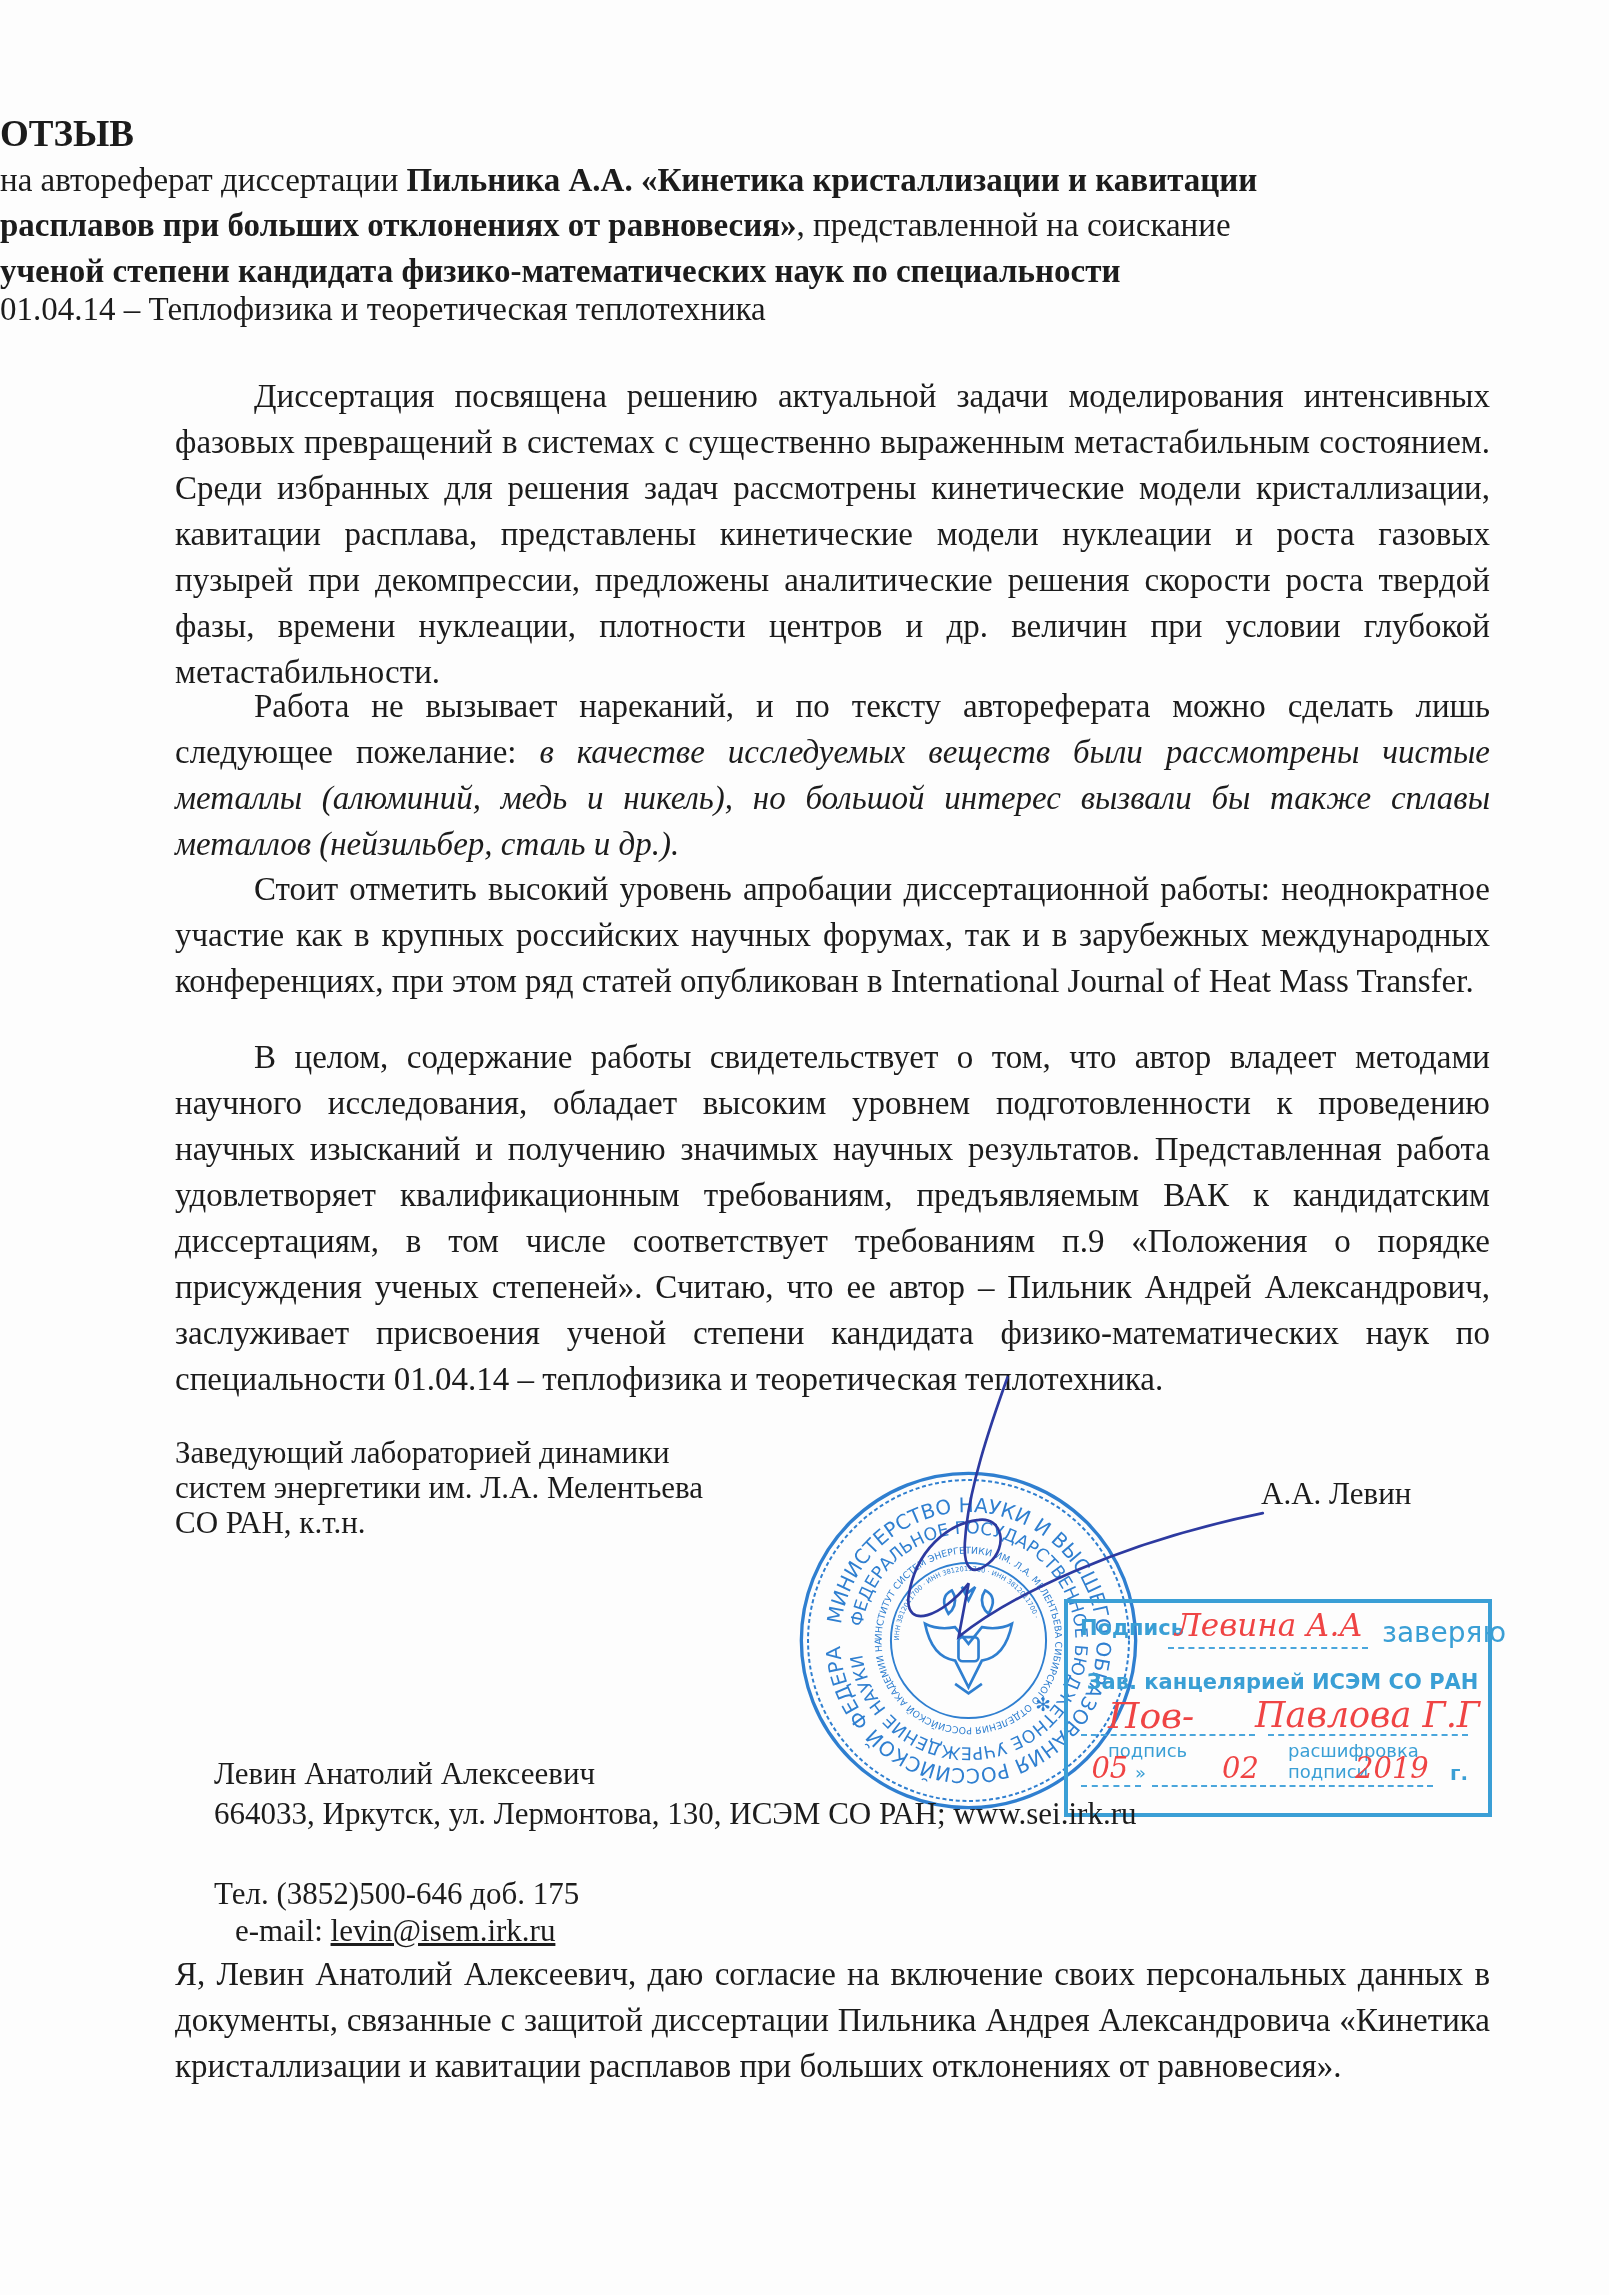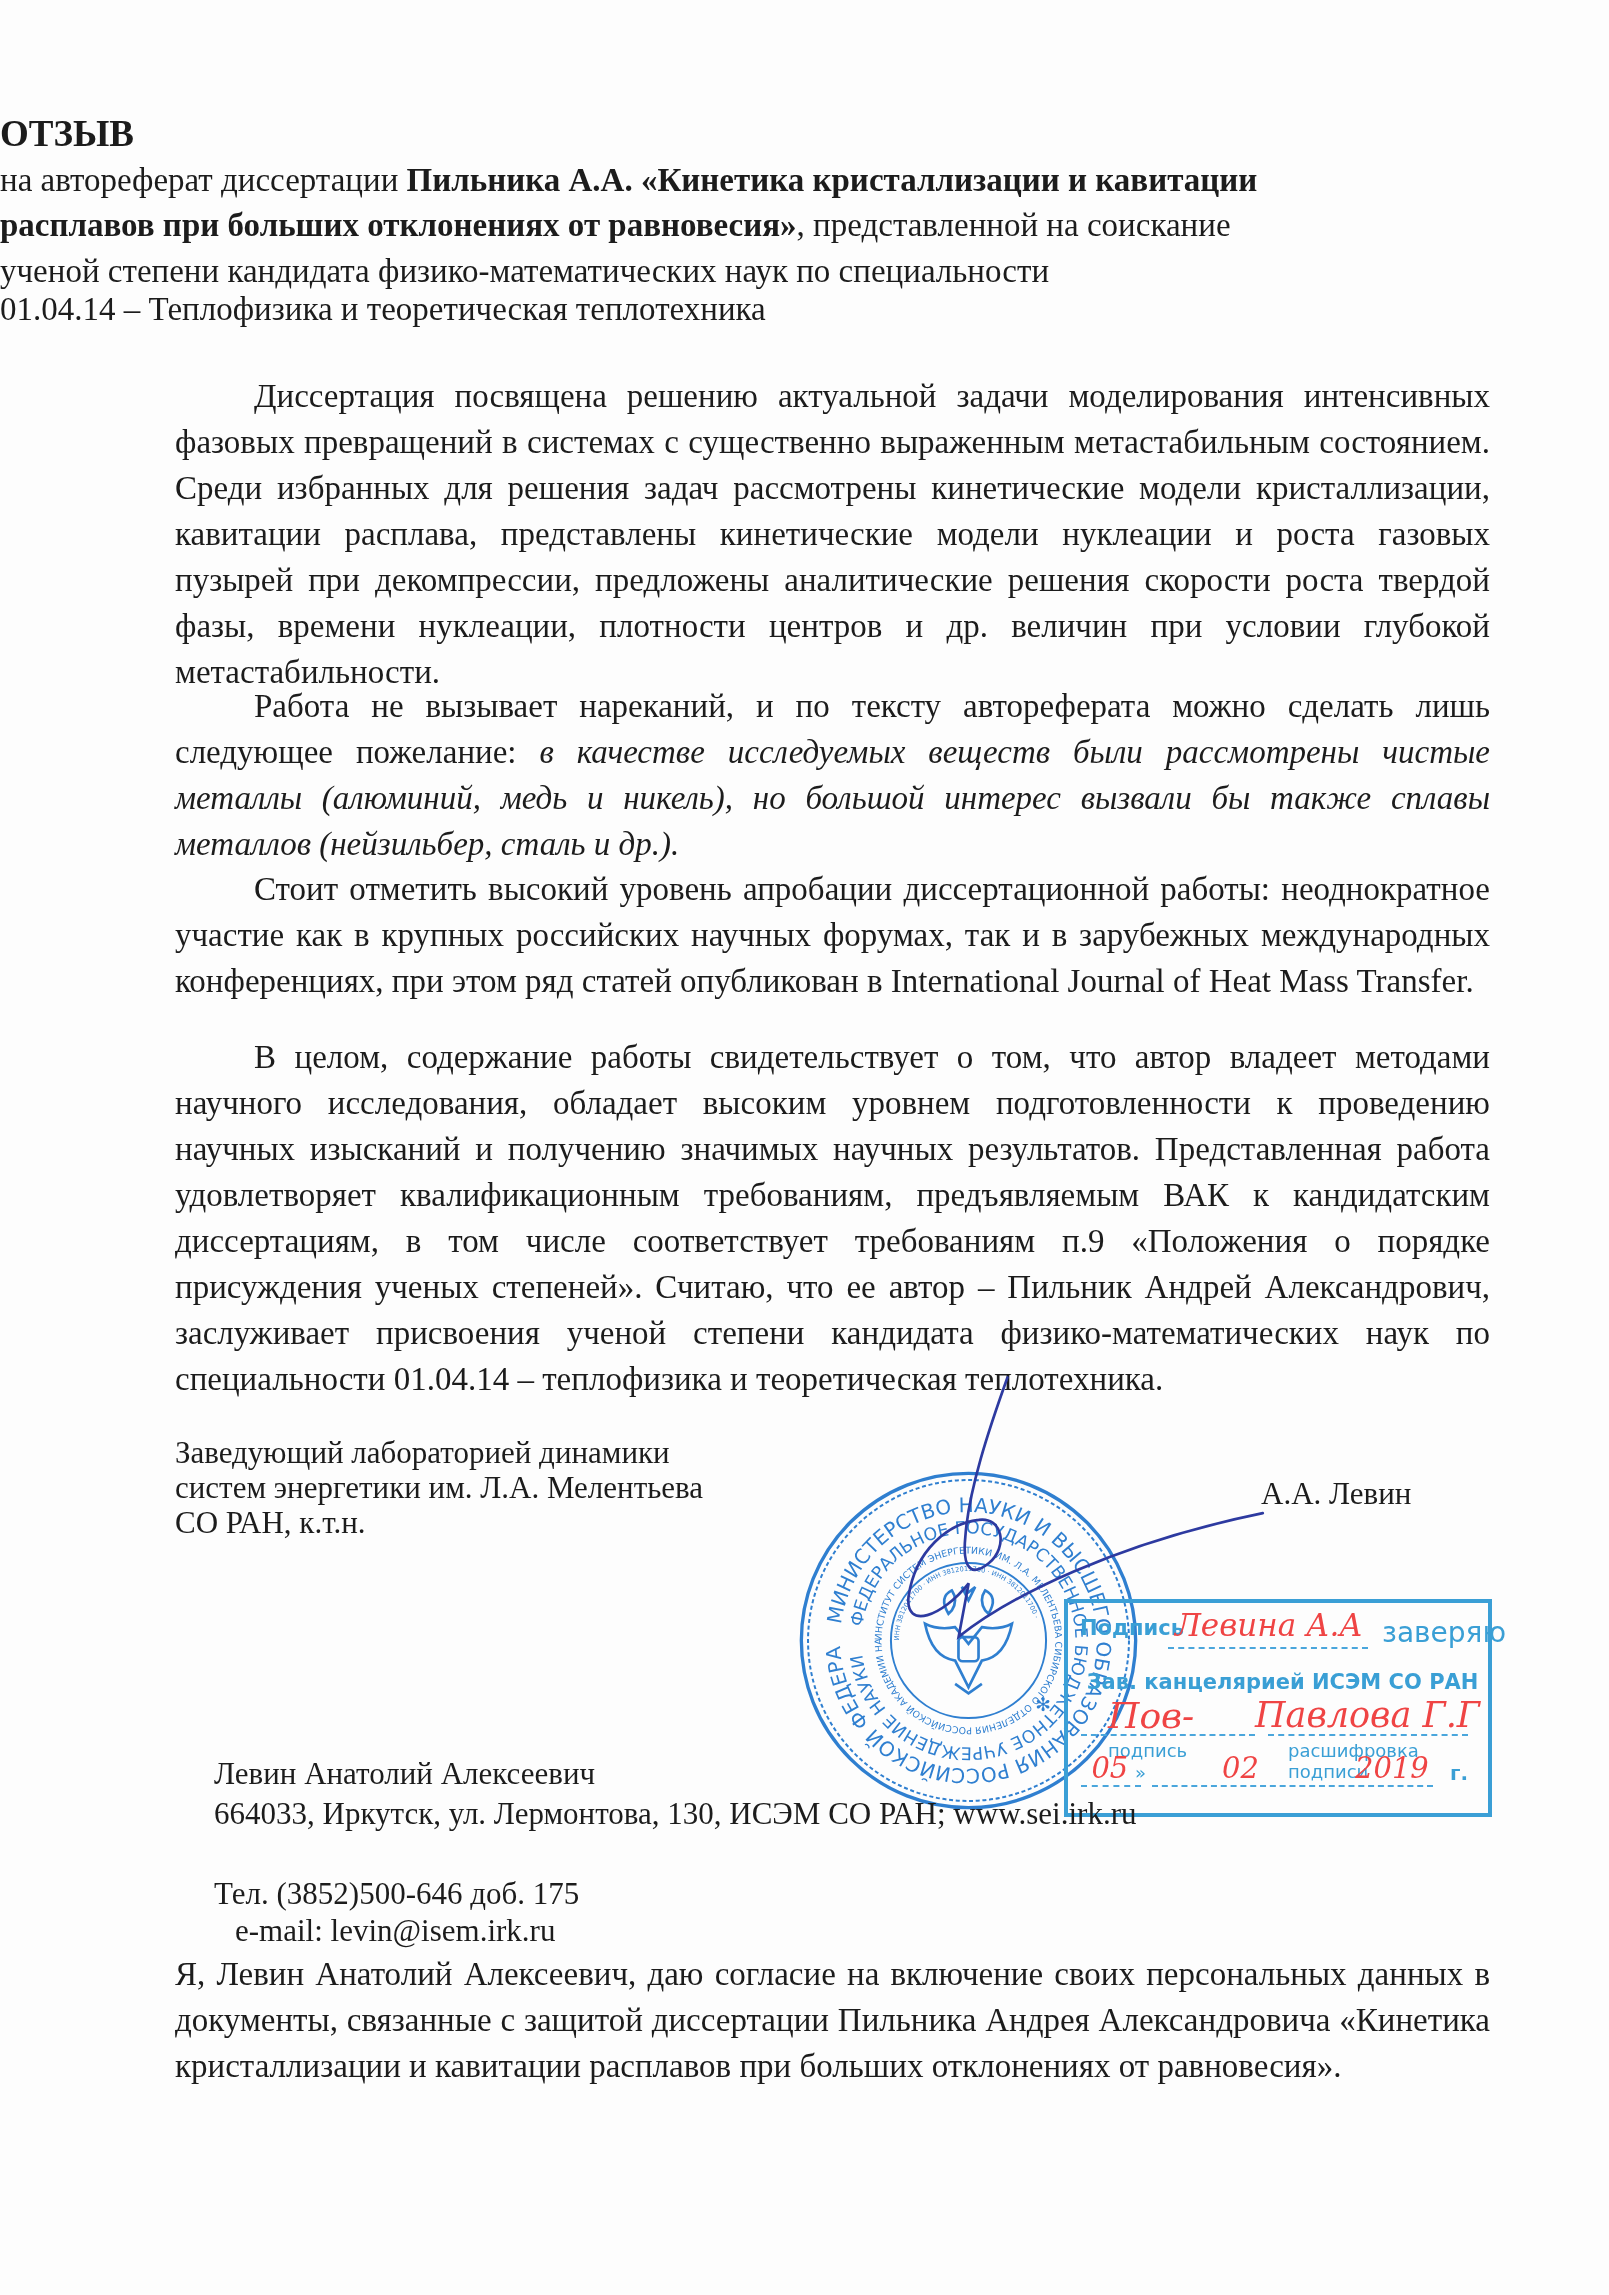--- a/index.html
+++ b/index.html
@@ -10,42 +10,42 @@
   .h-title{top:112px;font-size:37px;font-weight:bold;}
   .h-line{font-size:33px;line-height:45px;}
   .b{font-weight:bold;}
   .para{left:175px;width:1315px;font-size:33px;line-height:46px;text-align:justify;
         text-align-last:left;margin:0;}
   .indent{text-indent:79px;}
   .it{font-style:italic;}
   .sig-left{left:175px;top:1435px;font-size:31px;line-height:35px;}
   .sig-name{left:1261px;top:1476px;font-size:31px;}
   .contact{left:214px;font-size:31px;line-height:36px;}
-  .email-link{color:#1c1c1c;}
+  .email-link{text-decoration:underline;color:#1c1c1c;}
   
   .seal{left:798px;top:1470px;width:341px;height:341px;}
   .stampbox{left:1064px;top:1599px;width:428px;height:218px;border:4.7px solid #3b9fd6;
             box-sizing:border-box;font-family:"DejaVu Sans","Liberation Sans",sans-serif;color:#3a9fd5;}
   .sb-row{position:absolute;font-weight:bold;}
   .hand{font-family:"DejaVu Serif",serif;font-style:italic;color:#ef4444;position:absolute;}
   .uline{position:absolute;border-bottom:2px dashed #4aa6dc;height:0;}
   .small{font-size:18px;font-weight:normal;}
   .signature-svg{left:835px;top:1376px;width:508px;height:281px;}
 </style>
 </head>
 <body>
 
 <div class="abs center h-title">ОТЗЫВ</div>
 <div class="abs center h-line" style="top:158px;">
   <span>на автореферат диссертации </span><span class="b">Пильника А.А. «Кинетика кристаллизации и кавитации</span>
 </div>
 <div class="abs center h-line" style="top:203px;">
   <span class="b">расплавов при больших отклонениях от равновесия»</span><span>, представленной на соискание</span>
 </div>
-<div class="abs center h-line" style="top:249px;">ученой степени кандидата физико-математических наук по специальности</div>
+<div class="abs center h-line" style="top:249px;font-weight:bold;">ученой степени кандидата физико-математических наук по специальности</div>
 <div class="abs center h-line" style="top:287px;">01.04.14 – Теплофизика и теоретическая теплотехника</div>
 
 <p class="abs para indent" style="top:373px;">Диссертация посвящена решению актуальной задачи моделирования интенсивных фазовых превращений в системах с существенно выраженным метастабильным состоянием. Среди избранных для решения задач рассмотрены кинетические модели кристаллизации, кавитации расплава, представлены кинетические модели нуклеации и роста газовых пузырей при декомпрессии, предложены аналитические решения скорости роста твердой фазы, времени нуклеации, плотности центров и др. величин при условии глубокой метастабильности.</p>
 <p class="abs para indent" style="top:683px;">
   <span>Работа не вызывает нареканий, и по тексту автореферата можно сделать лишь следующее пожелание: </span><span class="it">в качестве исследуемых веществ были рассмотрены чистые металлы (алюминий, медь и никель), но большой интерес вызвали бы также сплавы металлов (нейзильбер, сталь и др.).</span>
 </p>
 <p class="abs para indent" style="top:866px;">Стоит отметить высокий уровень апробации диссертационной работы: неоднократное участие как в крупных российских научных форумах, так и в зарубежных международных конференциях, при этом ряд статей опубликован в International Journal of Heat Mass Transfer.</p>
 <p class="abs para indent" style="top:1034px;">В целом, содержание работы свидетельствует о том, что автор владеет методами научного исследования, обладает высоким уровнем подготовленности к проведению научных изысканий и получению значимых научных результатов. Представленная работа удовлетворяет квалификационным требованиям, предъявляемым ВАК к кандидатским диссертациям, в том числе соответствует требованиям п.9 «Положения о порядке присуждения ученых степеней». Считаю, что ее автор – Пильник Андрей Александрович, заслуживает присвоения ученой степени кандидата физико-математических наук по специальности 01.04.14 – теплофизика и теоретическая теплотехника.</p>
 
 <div class="abs sig-left">

